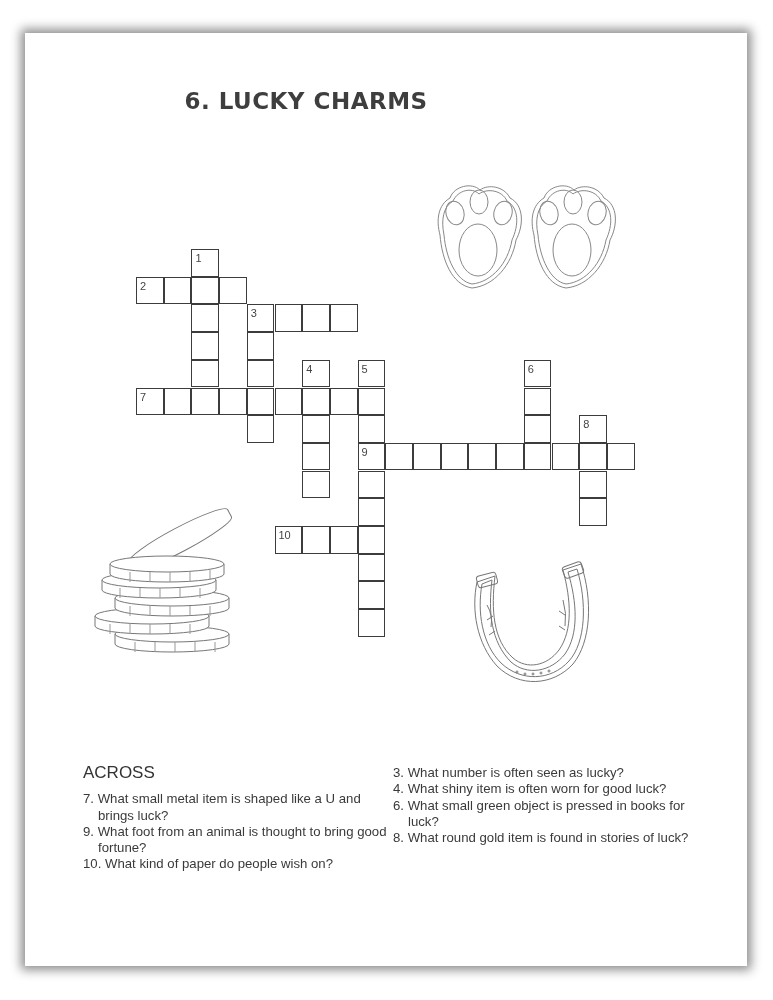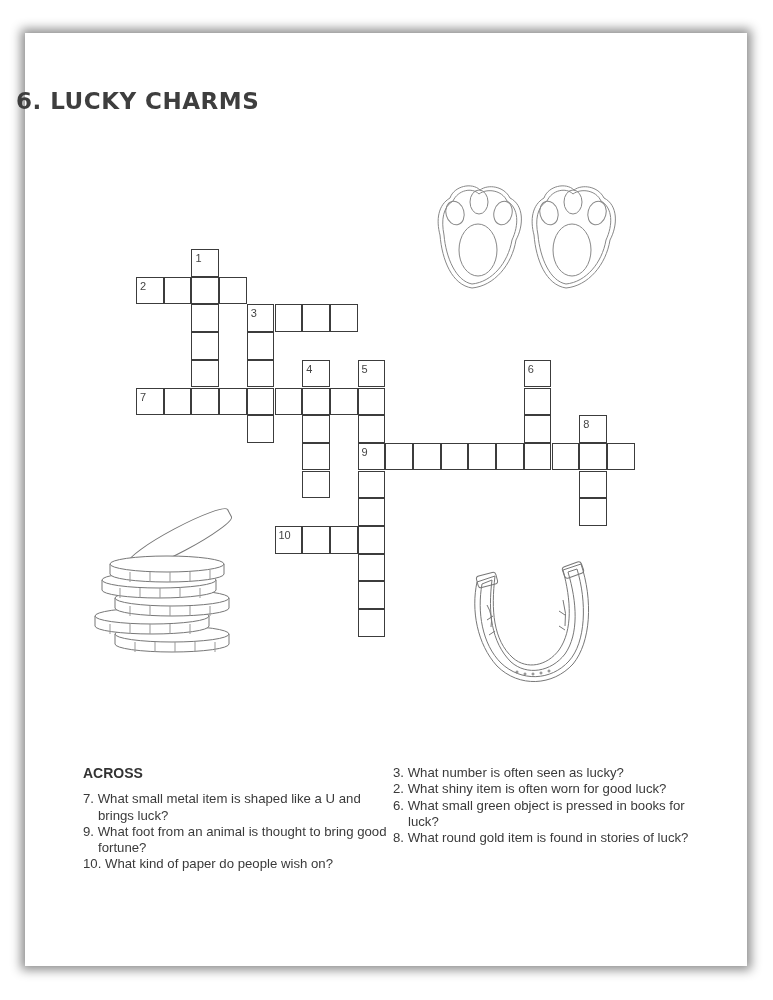--- a/index.html
+++ b/index.html
@@ -1,23 +1,23 @@
 <!DOCTYPE html>
 <html><head>
 <meta charset="utf-8">
 <style>
   html, body { margin:0; padding:0; }
   body { width:773px; height:1000px; background:#ffffff; position:relative; overflow:hidden; font-family:"Liberation Sans", sans-serif; }
   .page-shadow { position:absolute; left:25px; top:33px; width:722px; height:933px; background:#fff; box-shadow: 0 0 10px 4px rgba(0,0,0,0.45); }
-  .title { position:absolute; left:16px; width:612px; top:88px; font-family:"DejaVu Sans", sans-serif; font-weight:bold; font-size:23px; color:#3e3e3e; letter-spacing:0.5px; }
+  .title { position:absolute; left:0; width:612px; top:88px; text-align:center; font-family:"DejaVu Sans", sans-serif; font-weight:bold; font-size:23px; color:#3e3e3e; letter-spacing:0.5px; }
   .grid { position:absolute; left:0; top:0; width:773px; height:1000px; }
   .cell { position:absolute; width:27.7px; height:27.6px; box-sizing:border-box; border:1.2px solid #3c3c3c; background:#fff; }
   .cell .num { position:absolute; left:3px; top:2px; font-size:11px; color:#444; font-family:"Liberation Sans", sans-serif; }
   .clues { position:absolute; top:765px; font-size:13.2px; color:#3a3a3a; line-height:16.3px; }
-  .clues h3 { margin:0 0 10px 0; font-size:14px; font-weight:bold; color:#333; }
+  .clues h3 { margin:0 0 10px 0; font-size:17px; font-weight:normal; color:#333; }
   .clue { padding-left:15px; text-indent:-15px; }
   .clue.wide { padding-left:22px; text-indent:-22px; }
   .across { left:83px; width:305px; }
   .down { left:393px; width:305px; }
   svg.deco { position:absolute; }
 </style>
 </head>
 <body>
 
 <div class="page-shadow"></div>
@@ -182,16 +182,16 @@
 
 <div class="clues across">
   <h3>ACROSS</h3>
   <div class="clue">7. What small metal item is shaped like a U and brings luck?</div>
   <div class="clue">9. What foot from an animal is thought to bring good fortune?</div>
   <div class="clue wide">10. What kind of paper do people wish on?</div>
 </div>
 
 <div class="clues down">
   <div class="clue">3. What number is often seen as lucky?</div>
-  <div class="clue">2. What shiny item is often worn for good luck?</div>
+  <div class="clue">4. What shiny item is often worn for good luck?</div>
   <div class="clue">6. What small green object is pressed in books for luck?</div>
   <div class="clue">8. What round gold item is found in stories of luck?</div>
 </div>
 
 </body></html>

